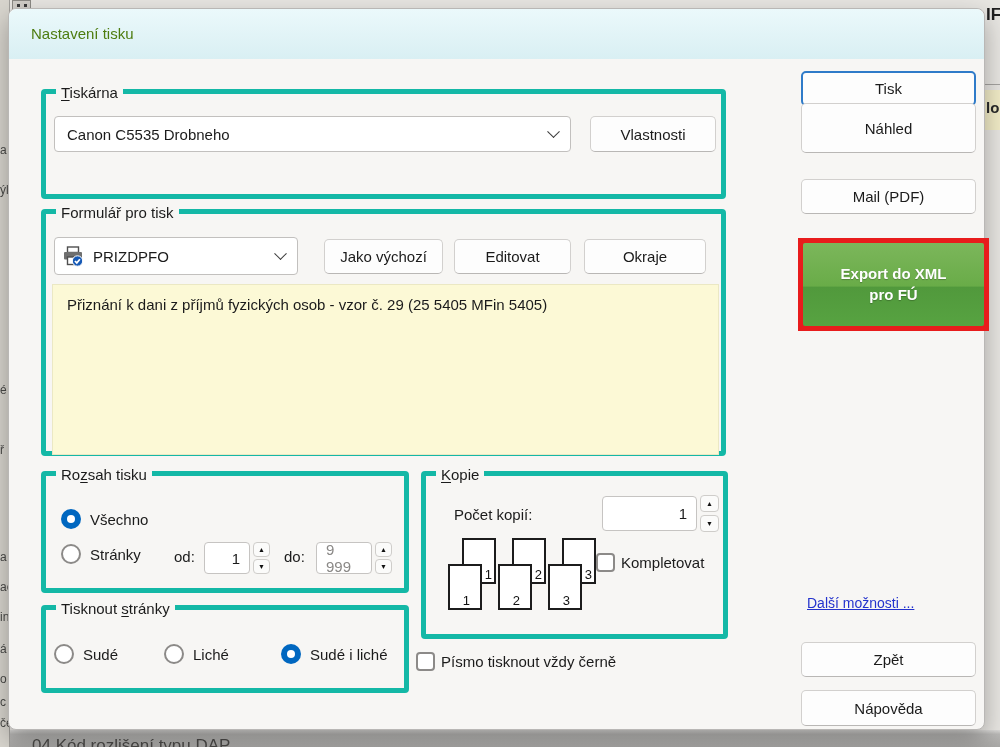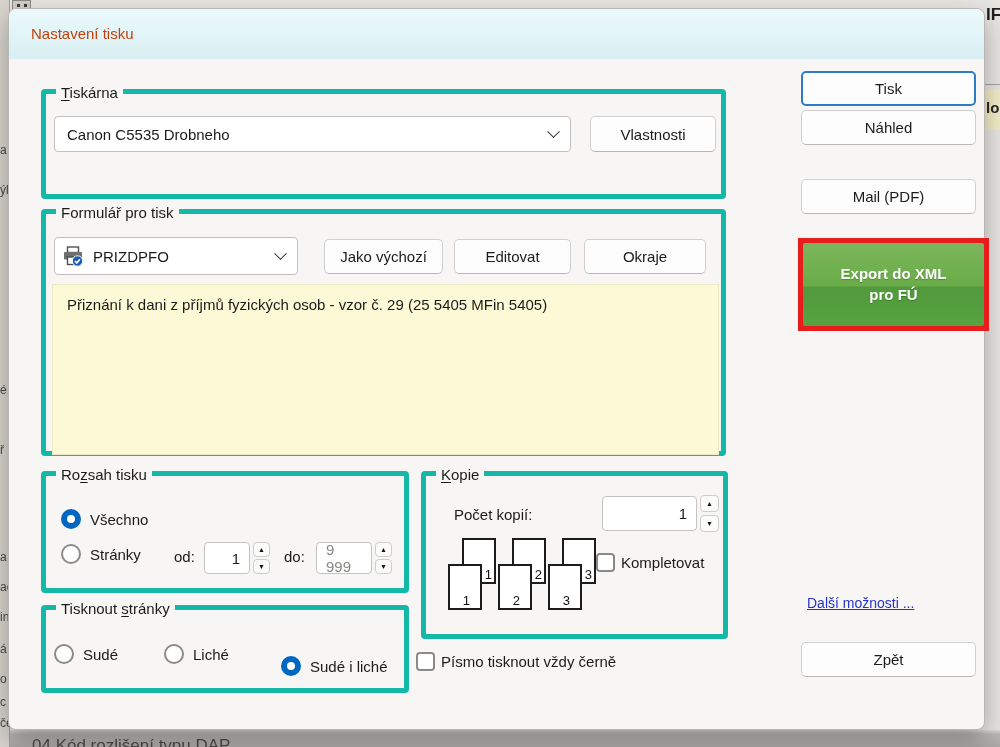--- a/index.html
+++ b/index.html
@@ -20,21 +20,21 @@
   .rline { left:985px; top:84px; width:15px; height:1px; background:#a5a3a0; z-index:0; }
   .rband { left:985px; top:90px; width:15px; height:40px; background:#f2ecc7; z-index:0; overflow:hidden; }
   .rfrag-mid { position:absolute; left:1px; top:9px; font-weight:bold; font-size:15px; color:#2a2a2a; }
 
   
   .dialog { left:8px; top:8px; width:977px; height:722px; background:#f7f6f4;
             border:1px solid #b9b7b5; border-radius:8px; z-index:2;
             box-shadow:0 10px 26px rgba(0,0,0,.30); }
   .titlebar { left:0; top:0; width:100%; height:50px; border-radius:8px 8px 0 0;
               background:linear-gradient(#ebf9fb,#d9eff3); }
-  .title { left:22px; top:16px; font-size:15px; color:#c2410c; }
+  .title { left:22px; top:16px; font-size:15px; color:#4d7c0f; }
 
   
   .grp { border:5px solid #14b8a6; border-radius:4px; }
   .glbl { position:absolute; top:-10px; left:10px; background:#f7f6f4; padding:0 5px; font-size:15px; color:#1b1b1b; white-space:nowrap; }
   .u { text-decoration:underline; text-underline-offset:2px; }
 
   
   .btn { background:#fdfdfd; border:1px solid #d2d0ce; border-bottom-color:#b9b7b5; border-radius:5px;
          display:flex; align-items:center; justify-content:center; font-size:15px; color:#1b1b1b; }
   .btn-default { border:2px solid #2f7bc9; }
@@ -168,21 +168,21 @@
     <div class="abs grp" style="left:32px;top:596px;width:368px;height:88px">
       <span class="glbl"><span>Tisknout </span><span class="u">s</span><span>tránky</span></span>
       <div class="abs row" style="left:8px;top:34px">
         <span class="radio off"></span>
         <span>Sudé</span>
       </div>
       <div class="abs row" style="left:118px;top:34px">
         <span class="radio off"></span>
         <span>Liché</span>
       </div>
-      <div class="abs row" style="left:235px;top:46px">
+      <div class="abs row" style="left:235px;top:34px">
         <span class="radio on">
             <span class="rdot"></span>
           </span>
         <span>Sudé i liché</span>
       </div>
     </div>
 
     <div class="abs grp" style="left:412px;top:462px;width:307px;height:168px">
       <span class="glbl"><span></span><span class="u">K</span><span>opie</span></span>
       <span class="abs" style="left:28px;top:30px">Počet kopií:</span>
@@ -222,30 +222,33 @@
     </div>
 
     <div class="abs btn btn-default" style="left:792px;top:62px;width:175px;height:35px">
       <span>Tisk</span>
     </div>
 
     <div class="abs row" style="left:407px;top:643px;gap:6px">
       <span class="cbx"></span>
       <span>Písmo tisknout vždy černě</span>
     </div>
-    <div class="abs btn" style="left:792px;top:101px;width:175px;height:35px">
+    <div class="abs btn" style="left:792px;top:94px;width:175px;height:50px">
       <span>Náhled</span>
     </div>
     <div class="abs btn" style="left:792px;top:170px;width:175px;height:35px">
       <span>Mail (PDF)</span>
     </div>
     <div class="abs exportwrap" style="left:789px;top:229px;width:191px;height:93px">
       <div class="exportbtn">
         <span>Export do XML</span>
         <span>pro FÚ</span>
       </div>
     </div>
     <a class="abs link" style="left:798px;top:586px">Další možnosti ...</a>
     <div class="abs btn" style="left:792px;top:633px;width:175px;height:35px">
       <span>Zpět</span>
     </div>
+    <div class="abs btn" style="left:792px;top:681px;width:175px;height:36px">
+      <span>Nápověda</span>
+    </div>
   </div>
 </div>
 
 </body></html>

